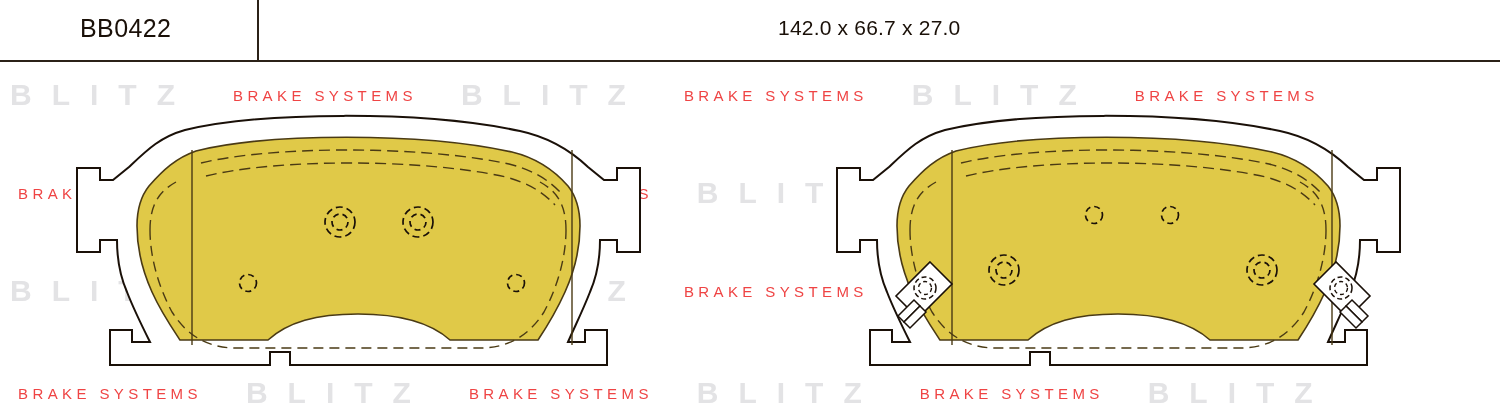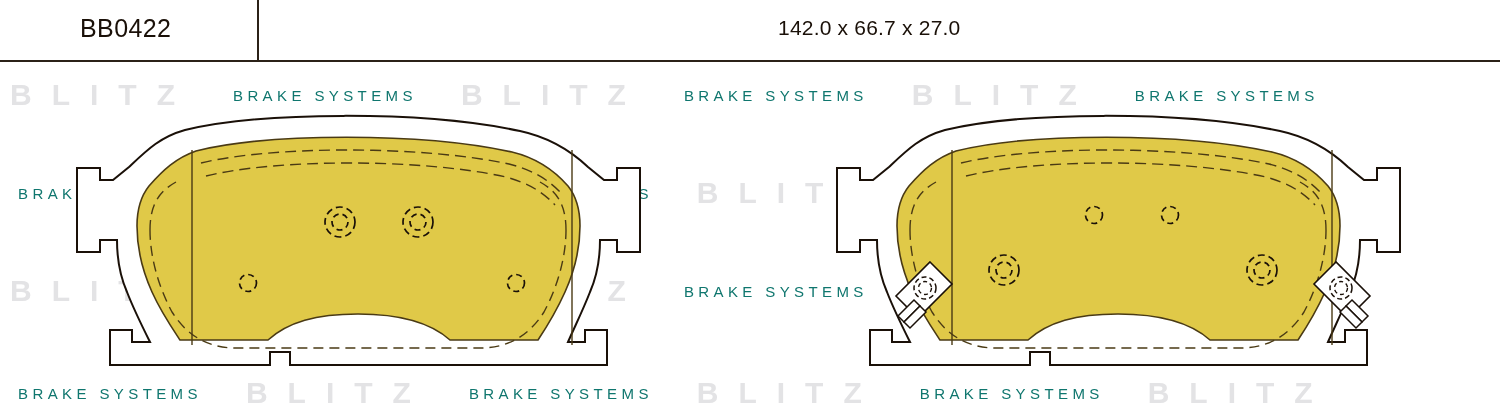--- a/index.html
+++ b/index.html
@@ -3,21 +3,21 @@
 <meta charset="utf-8">
 <style>
   html,body{margin:0;padding:0;background:#ffffff;}
   body{width:1500px;height:417px;font-family:"Liberation Sans",sans-serif;overflow:hidden;}
   #stage{position:relative;width:1500px;height:417px;background:#fff;overflow:hidden;}
 
   
   .wm-layer{position:absolute;left:0;top:0;width:1500px;height:417px;pointer-events:none;z-index:1;}
   .wm-row{position:absolute;left:0;width:1500px;display:flex;align-items:center;white-space:nowrap;}
   .wm-big{color:#e3e3e5;font-size:30px;font-weight:bold;letter-spacing:20px;line-height:1;}
-  .wm-small{color:#0f766e;font-size:15px;letter-spacing:4.4px;line-height:1;}
+  .wm-small{color:#ef4444;font-size:15px;letter-spacing:4.4px;line-height:1;}
 
   
   .header{position:absolute;left:0;top:0;width:1500px;height:80px;z-index:6;border-radius:19px;}
   .header-rule{position:absolute;left:0;top:60px;width:1500px;height:2px;background:#2b2118;}
   .header-div{position:absolute;left:257px;top:0;width:2px;height:61px;background:#2b2118;}
   .code{position:absolute;left:80px;top:14px;font-size:25px;color:#1a1008;letter-spacing:.4px;}
   .dims{position:absolute;left:778px;top:16px;font-size:21px;color:#1a1008;letter-spacing:.2px;}
 
   
   .pads{position:absolute;left:0;top:0;width:1500px;height:417px;z-index:4;}

